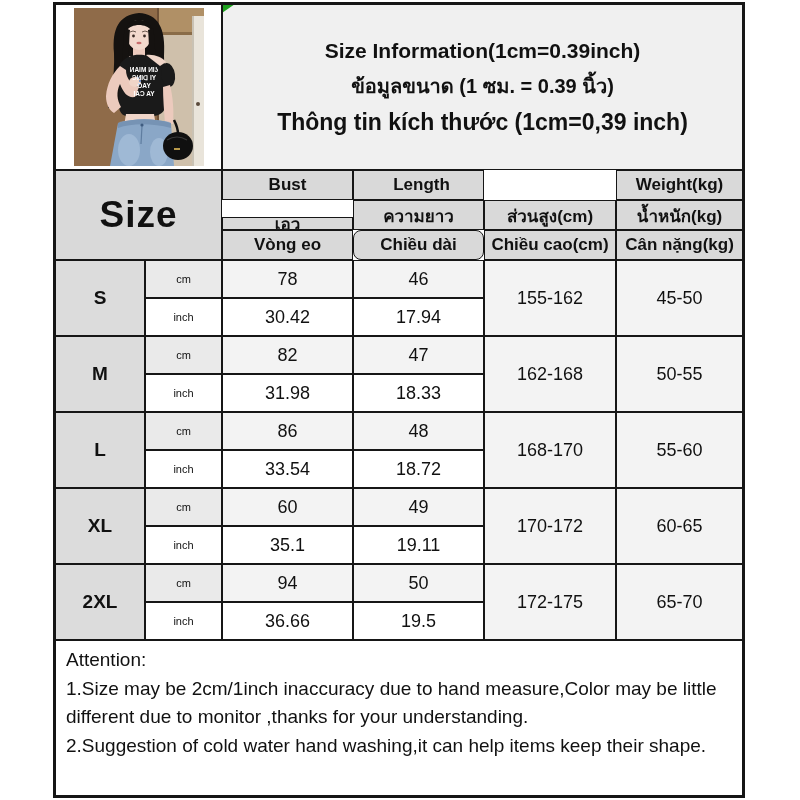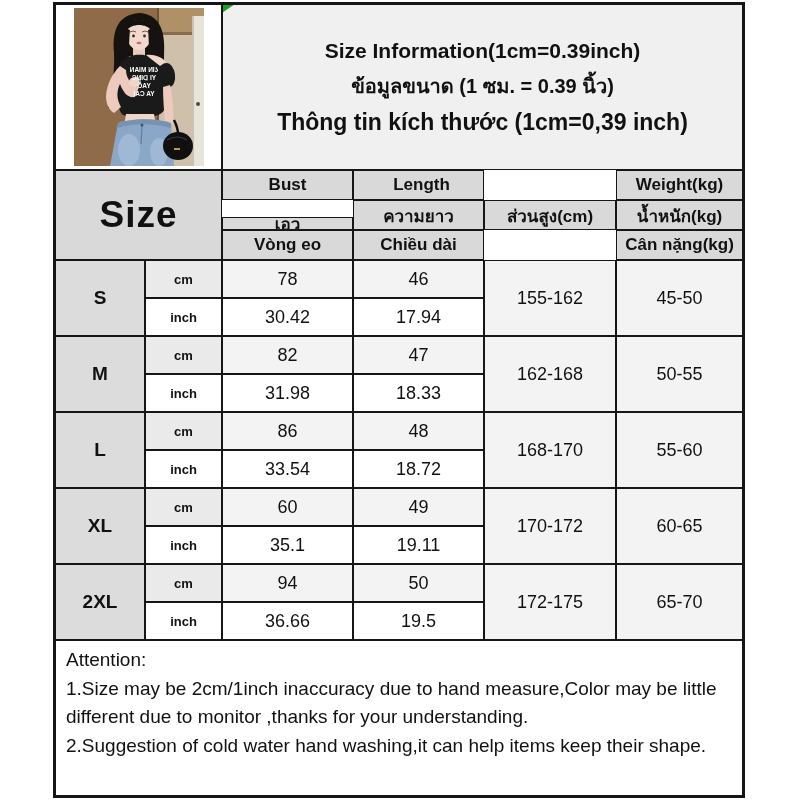--- a/index.html
+++ b/index.html
@@ -22,21 +22,21 @@
   .white  { background:#ffffff; }
   .titlebox { background:var(--title_bg,#f0f0f0); flex-direction:column; gap:7px; position:relative; }
 
   .t-en { font-size:21px; font-weight:bold; }
   .t-th { font-size:20px; font-weight:bold; }
   .t-vi { font-size:23px; font-weight:bold; }
 
   .size-big { font-size:37px; font-weight:bold; letter-spacing:1px; }
   .hdr { font-size:17px; font-weight:bold; padding:0 2px; white-space:nowrap; }
   .szletter { font-size:19px; font-weight:bold; }
-  .unit { font-size:13px; font-weight:bold; }
+  .unit { font-size:11px; font-weight:normal; }
   .val { font-size:18px; font-weight:normal; }
 
   .attention { grid-column:1 / 7; grid-row:15; border:1px solid var(--line,#161616); background:#fff;
     padding:5px 12px 0 10px; font-size:19px; line-height:1.5; color:#111; text-align:left; display:block; }
 
   .corner-marker { position:absolute; top:-1px; left:-1px; width:0; height:0;
     border-top:9px solid var(--marker_green,#1fa11f); border-right:13px solid transparent; }
 
   .photo-wrap { padding:2px 0; }
   .photo-wrap svg { display:block; }
@@ -123,21 +123,22 @@
     <div class="cell gray hdr" style="grid-area:2/4;padding-left:8px;">Length</div>
     <div class="cell gray hdr" style="grid-area:2/5;margin-top:44px;">Height(cm)</div>
     <div class="cell gray hdr" style="grid-area:2/6;">Weight(kg)</div>
 
     <div class="cell gray hdr" style="grid-area:3/3;margin-top:17px;">เอว</div>
     <div class="cell gray hdr" style="grid-area:3/4;">ความยาว</div>
     <div class="cell gray hdr" style="grid-area:3/5;">ส่วนสูง(cm)</div>
     <div class="cell gray hdr" style="grid-area:4/3;">Vòng eo</div>
 
     <div class="cell gray hdr" style="grid-area:3/6;">น้ำหนัก(kg)</div>
-    <div class="cell gray hdr" style="grid-area:4/4;">Chiều dài</div>
+    <div class="cell gray hdr" style="grid-area:4/4;border-radius:8px;">Chiều dài</div>
+    <div class="cell gray hdr" style="grid-area:4/5;">Chiều cao(cm)</div>
     <div class="cell gray hdr" style="grid-area:4/6;">Cân nặng(kg)</div>
 
     <div class="cell szcol szletter" style="grid-area:5/1/7/2;">S</div>
     <div class="cell lblcm unit" style="grid-area:5/2;">cm</div>
     <div class="cell valcm val" style="grid-area:5/3;">78</div>
     <div class="cell valcm val" style="grid-area:5/4;">46</div>
     <div class="cell valcm val" style="grid-area:5/5/7/6;">155-162</div>
     <div class="cell valcm val" style="grid-area:5/6/7/7;">45-50</div>
     <div class="cell white unit" style="grid-area:6/2;">inch</div>
     <div class="cell white val" style="grid-area:6/3;">30.42</div>

